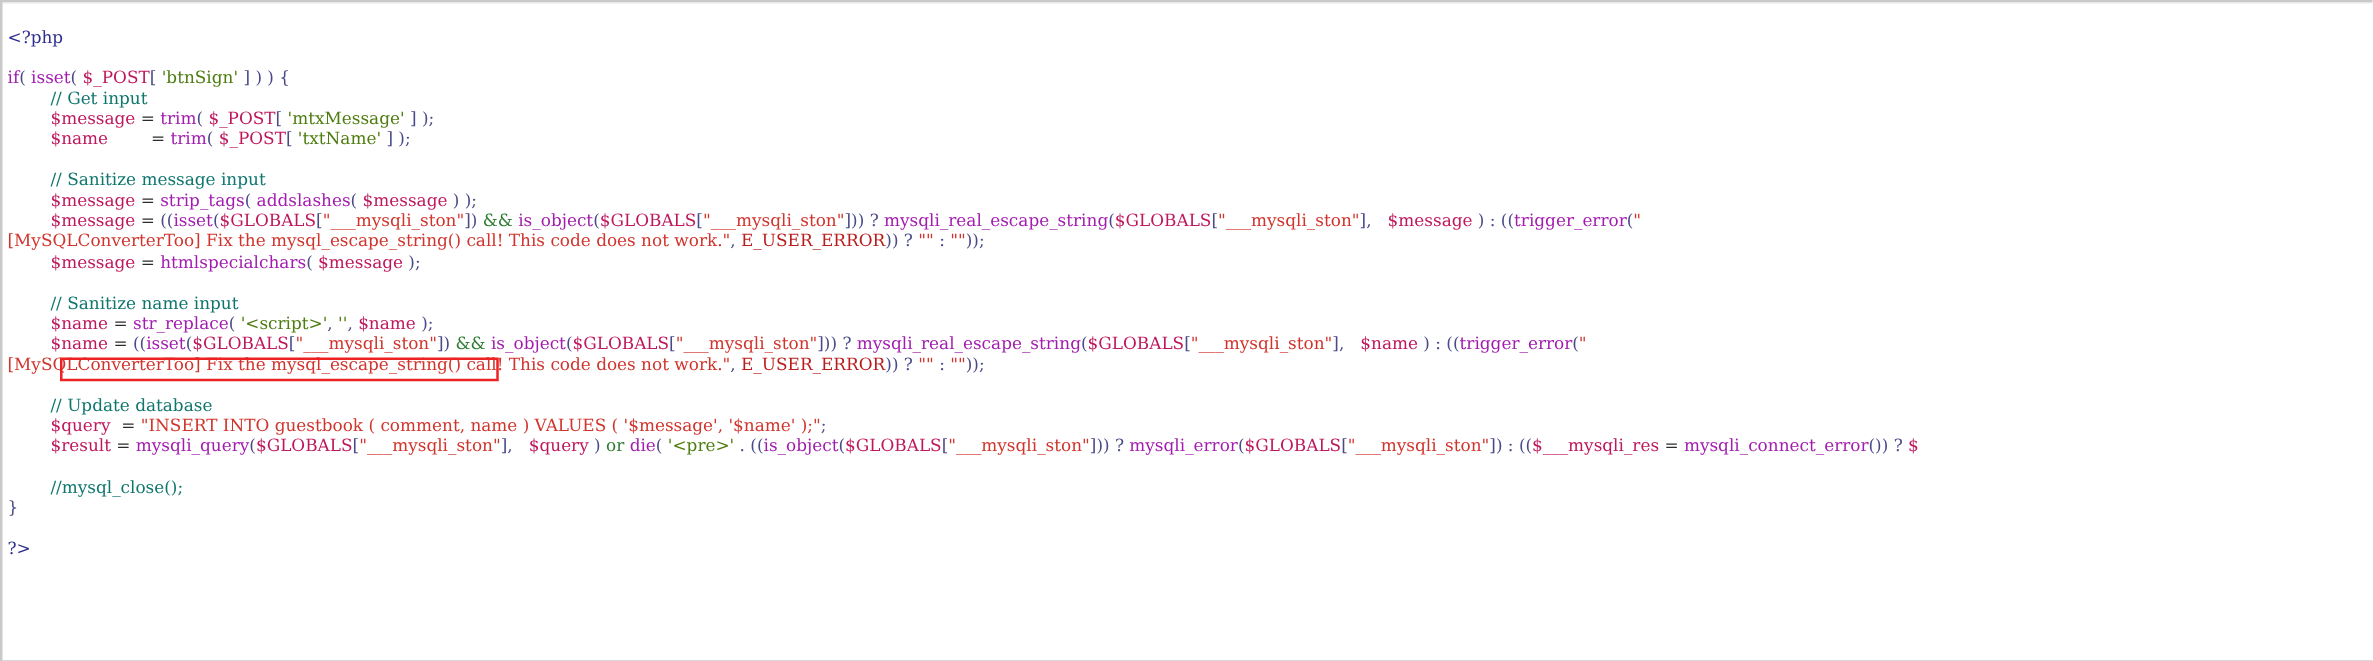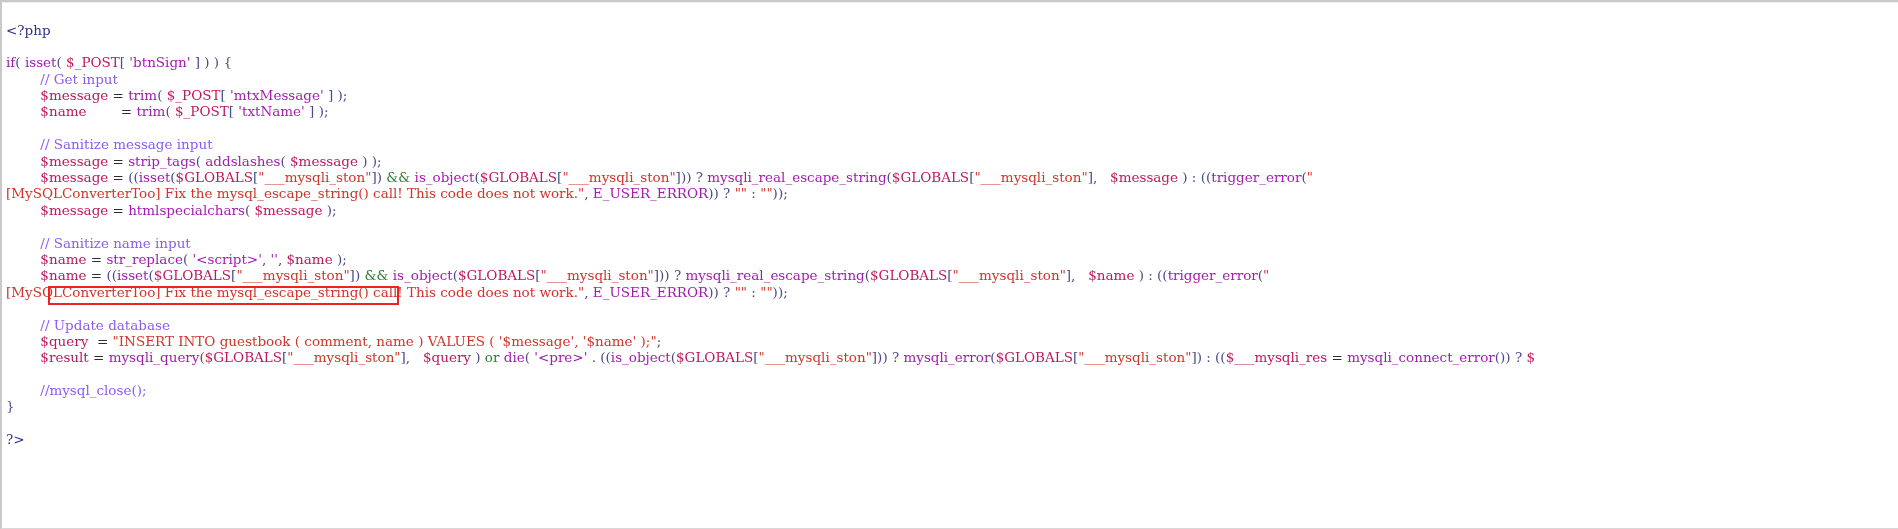--- a/index.html
+++ b/index.html
@@ -57,26 +57,26 @@
     height: 16.4px;
     white-space: pre;
     position: relative;
   }
 
   
   .t-plain   { color: #2b2b2b; }
   .t-tag     { color: #2f2f8f; }            
   .t-kw      { color: #a21caf; }            
   .t-var     { color: #be185d; }            
-  .t-str     { color: #a21caf; }            
+  .t-str     { color: #4d7c0f; }            
   .t-dstr    { color: #d0342c; }            
-  .t-com     { color: #8b5cf6; margin-top: 27px; }            
+  .t-com     { color: #0f766e; margin-top: 27px; }            
   .t-op      { color: #2f7d32; }            
   .t-punct   { color: #4a4a8a; }
-  .t-const   { color: #a21caf; }
+  .t-const   { color: #b91c1c; }
 
   
   #annotation-box {
     position: absolute;
     border: 2px solid #ee2222;
     background: transparent;
     pointer-events: none;
     box-sizing: border-box;
   }
 </style>

